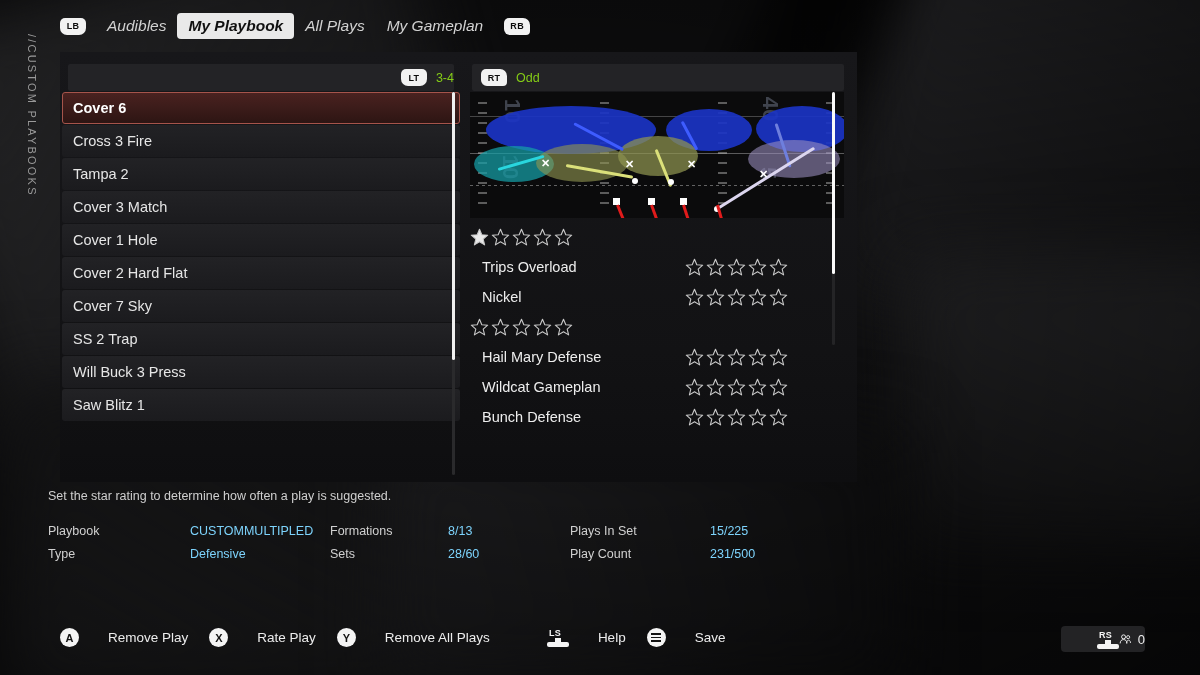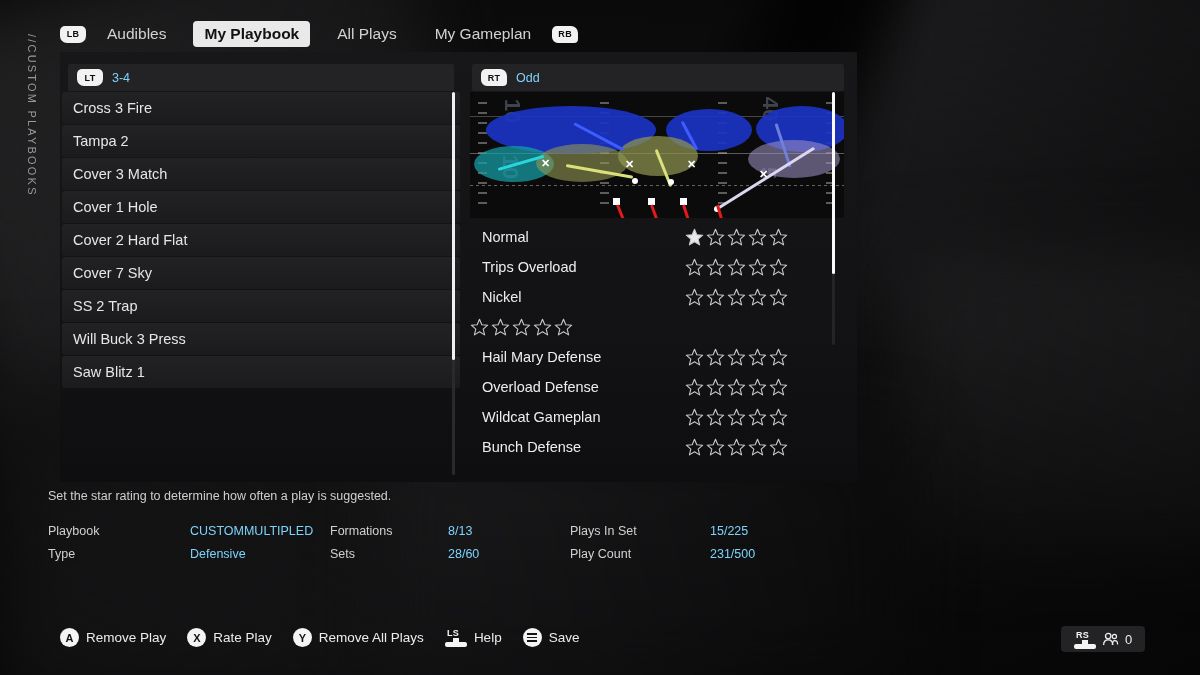--- a/index.html
+++ b/index.html
@@ -27,21 +27,21 @@
             background:linear-gradient(75deg,#1c1c1e 0%,#0d0d0e 100%); }
   #bg .streak { position:absolute; left:700px; top:-120px; width:120px; height:560px;
             background:linear-gradient(180deg,rgba(0,0,0,.85),rgba(0,0,0,.25));
             transform:rotate(24deg); filter:blur(24px); }
   #bg .vig { position:absolute; inset:0;
             background:radial-gradient(ellipse at 48% 45%, rgba(0,0,0,0) 30%, rgba(0,0,0,.55) 100%); }
 
   #root { position:relative; width:1200px; height:675px; }
 
   
-  .topbar { position:absolute; left:0; top:8px; width:1200px; height:52px;
+  .topbar { position:absolute; left:0; top:0; width:1200px; height:52px;
             display:flex; align-items:center; gap:0px; padding-left:60px;text-align:center; }
   .bumper { display:inline-flex; align-items:center; justify-content:center;
             min-width:26px; height:17px; padding:0 5px; background:#f2f2f2; color:#0c0c0c;
             font-size:9px; font-weight:bold; letter-spacing:.3px;
             border-radius:5px 5px 7px 7px; }
   .bumper.rt { border-radius:5px 7px 4px 6px; }
   .toptab { font-size:15.5px; color:#d2d2d2; padding:4px 11px; border-radius:4px;
             white-space:nowrap; }
   .toptab.active { background:#e9e9e9; color:#111; font-weight:bold; }
   .topbar .sp { width:10px; }
@@ -49,23 +49,23 @@
   
   .panel { position:absolute; left:60px; top:52px; width:797px; height:430px;
            background:#151517; }
   .panel-fade { position:absolute; left:0; top:0; width:100%; height:100%;
            background:linear-gradient(180deg,#17171a 0%,#121214 70%,#0e0e10 100%); }
 
   
   .cathead { position:absolute; top:64px; height:27px;
              background:#232326; display:flex; align-items:center; gap:9px;
              padding-left:9px; border-radius:2px; }
-  .cathead.left  { left:68px;  width:386px; }
+  .cathead.left  { left:68px;  width:386px;justify-content:flex-end; }
   .cathead.right { left:472px; width:372px; }
-  .cathead .lbl { font-size:12.5px; color:#7dd3fc; }
+  .cathead .lbl { font-size:12.5px; color:#84cc16; }
 
   
   .playlist { position:absolute; left:62px; top:92px; width:398px; height:383px;
               overflow:hidden; }
   .play-row { position:relative; height:32px; margin-bottom:1px;
               display:flex; align-items:center; padding-left:11px;
               background:linear-gradient(180deg,#222225 0%,#1b1b1e 100%);
               border-radius:3px; font-size:14.5px; color:#e6e6e6; }
   .play-row.selected {
               background:linear-gradient(180deg,#4a2220 0%,#2d1513 100%);
@@ -114,22 +114,22 @@
   .stats .k { color:#d0d0d0; }
   .stats .v { color:#7dd3fc; }
 
   
   .actionbar { position:absolute; left:60px; top:628px; display:flex;
                align-items:center; gap:8px; }
   .act { display:flex; align-items:center; gap:7px; margin-right:13px; }
   .abtn { width:19px; height:19px; border-radius:50%; background:#f4f4f4; color:#121212;
           font-size:11px; font-weight:bold; display:flex; align-items:center;
           justify-content:center; }
-  .act .txt { font-size:13.5px; color:#ececec; }
-  .stickicon { position:relative; width:22px; height:19px; }
+  .act .txt { font-size:13.5px; color:#ececec;margin-left:22px; }
+  .stickicon { position:relative; width:22px; height:19px;margin-left:36px; }
   .stickicon .cap { position:absolute; left:2px; top:0; font-size:9px; font-weight:bold;
           color:#f4f4f4; letter-spacing:.3px; }
   .stickicon .base { position:absolute; left:0; bottom:0; width:22px; height:5px;
           background:#f4f4f4; border-radius:2px; }
   .stickicon .stem { position:absolute; left:8px; bottom:4px; width:6px; height:5px;
           background:#f4f4f4; }
   .menuicon { width:19px; height:19px; border-radius:50%; background:#f4f4f4;
           display:flex; flex-direction:column; align-items:center; justify-content:center; gap:2px; }
   .menuicon i { display:block; width:10px; height:1.6px; background:#121212; }
 
@@ -160,21 +160,21 @@
 
 <div id="root">
 
   <div class="sidelabel">
     <span>//CUSTOM PLAYBOOKS</span>
   </div>
 
   <div class="topbar">
     <div class="bumper">LB</div>
     <div class="sp"></div>
-    <div id="tabs-host" style="display:flex;align-items:center;gap:16px;">
+    <div id="tabs-host" style="display:flex;align-items:center;gap:0;font-style:italic;">
         <div class="toptab">Audibles</div>
         <div class="toptab active">My Playbook</div>
         <div class="toptab">All Plays</div>
         <div class="toptab">My Gameplan</div>
       </div>
     <div class="sp"></div>
     <div class="bumper rt">RB</div>
   </div>
 
   <div class="panel">
@@ -184,20 +184,23 @@
   <div class="cathead left">
     <div class="bumper">LT</div>
     <div class="lbl">3-4</div>
   </div>
   <div class="cathead right">
     <div class="bumper rt">RT</div>
     <div class="lbl">Odd</div>
   </div>
 
   <div class="playlist" id="playlist-host">
+      <div class="play-row selected">
+        <span>Cover 6</span>
+      </div>
       <div class="play-row">
         <span>Cross 3 Fire</span>
       </div>
       <div class="play-row">
         <span>Tampa 2</span>
       </div>
       <div class="play-row">
         <span>Cover 3 Match</span>
       </div>
       <div class="play-row">
@@ -303,21 +306,20 @@
         <div class="dlm" style="left:210px;top:106px"></div>
         <div class="marker" style="left:144px;top:107px;width:6px;height:6px;border-radius:50%"></div>
         <div class="blitz" style="left:146px;top:113px;height:22px;transform:rotate(-22deg)"></div>
         <div class="blitz" style="left:180px;top:113px;height:22px;transform:rotate(-20deg)"></div>
         <div class="blitz" style="left:212px;top:113px;height:22px;transform:rotate(-18deg)"></div>
         <div class="blitz" style="left:246px;top:113px;height:20px;transform:rotate(-16deg)"></div>
       </div>
 
     <div class="ratings" id="ratings-host">
         <div class="rate-row">
-          <div class="rate-name">Normal</div>
           <div class="stars">
             <svg class="star" viewBox="0 0 19 19">
               <polygon points="9.5,1.2 11.8,6.7 17.7,7.2 13.2,11.1 14.6,16.9 9.5,13.8 4.4,16.9 5.8,11.1 1.3,7.2 7.2,6.7" fill="#e9e9e9" stroke="#c9c9c9" stroke-width="1.1" stroke-linejoin="round"></polygon>
             </svg>
             <svg class="star" viewBox="0 0 19 19">
               <polygon points="9.5,1.2 11.8,6.7 17.7,7.2 13.2,11.1 14.6,16.9 9.5,13.8 4.4,16.9 5.8,11.1 1.3,7.2 7.2,6.7" fill="none" stroke="#c9c9c9" stroke-width="1.1" stroke-linejoin="round"></polygon>
             </svg>
             <svg class="star" viewBox="0 0 19 19">
               <polygon points="9.5,1.2 11.8,6.7 17.7,7.2 13.2,11.1 14.6,16.9 9.5,13.8 4.4,16.9 5.8,11.1 1.3,7.2 7.2,6.7" fill="none" stroke="#c9c9c9" stroke-width="1.1" stroke-linejoin="round"></polygon>
             </svg>
@@ -383,40 +385,20 @@
             <svg class="star" viewBox="0 0 19 19">
               <polygon points="9.5,1.2 11.8,6.7 17.7,7.2 13.2,11.1 14.6,16.9 9.5,13.8 4.4,16.9 5.8,11.1 1.3,7.2 7.2,6.7" fill="none" stroke="#c9c9c9" stroke-width="1.1" stroke-linejoin="round"></polygon>
             </svg>
             <svg class="star" viewBox="0 0 19 19">
               <polygon points="9.5,1.2 11.8,6.7 17.7,7.2 13.2,11.1 14.6,16.9 9.5,13.8 4.4,16.9 5.8,11.1 1.3,7.2 7.2,6.7" fill="none" stroke="#c9c9c9" stroke-width="1.1" stroke-linejoin="round"></polygon>
             </svg>
           </div>
         </div>
         <div class="rate-row">
           <div class="rate-name">Hail Mary Defense</div>
-          <div class="stars">
-            <svg class="star" viewBox="0 0 19 19">
-              <polygon points="9.5,1.2 11.8,6.7 17.7,7.2 13.2,11.1 14.6,16.9 9.5,13.8 4.4,16.9 5.8,11.1 1.3,7.2 7.2,6.7" fill="none" stroke="#c9c9c9" stroke-width="1.1" stroke-linejoin="round"></polygon>
-            </svg>
-            <svg class="star" viewBox="0 0 19 19">
-              <polygon points="9.5,1.2 11.8,6.7 17.7,7.2 13.2,11.1 14.6,16.9 9.5,13.8 4.4,16.9 5.8,11.1 1.3,7.2 7.2,6.7" fill="none" stroke="#c9c9c9" stroke-width="1.1" stroke-linejoin="round"></polygon>
-            </svg>
-            <svg class="star" viewBox="0 0 19 19">
-              <polygon points="9.5,1.2 11.8,6.7 17.7,7.2 13.2,11.1 14.6,16.9 9.5,13.8 4.4,16.9 5.8,11.1 1.3,7.2 7.2,6.7" fill="none" stroke="#c9c9c9" stroke-width="1.1" stroke-linejoin="round"></polygon>
-            </svg>
-            <svg class="star" viewBox="0 0 19 19">
-              <polygon points="9.5,1.2 11.8,6.7 17.7,7.2 13.2,11.1 14.6,16.9 9.5,13.8 4.4,16.9 5.8,11.1 1.3,7.2 7.2,6.7" fill="none" stroke="#c9c9c9" stroke-width="1.1" stroke-linejoin="round"></polygon>
-            </svg>
-            <svg class="star" viewBox="0 0 19 19">
-              <polygon points="9.5,1.2 11.8,6.7 17.7,7.2 13.2,11.1 14.6,16.9 9.5,13.8 4.4,16.9 5.8,11.1 1.3,7.2 7.2,6.7" fill="none" stroke="#c9c9c9" stroke-width="1.1" stroke-linejoin="round"></polygon>
-            </svg>
-          </div>
-        </div>
-        <div class="rate-row">
-          <div class="rate-name">Overload Defense</div>
           <div class="stars">
             <svg class="star" viewBox="0 0 19 19">
               <polygon points="9.5,1.2 11.8,6.7 17.7,7.2 13.2,11.1 14.6,16.9 9.5,13.8 4.4,16.9 5.8,11.1 1.3,7.2 7.2,6.7" fill="none" stroke="#c9c9c9" stroke-width="1.1" stroke-linejoin="round"></polygon>
             </svg>
             <svg class="star" viewBox="0 0 19 19">
               <polygon points="9.5,1.2 11.8,6.7 17.7,7.2 13.2,11.1 14.6,16.9 9.5,13.8 4.4,16.9 5.8,11.1 1.3,7.2 7.2,6.7" fill="none" stroke="#c9c9c9" stroke-width="1.1" stroke-linejoin="round"></polygon>
             </svg>
             <svg class="star" viewBox="0 0 19 19">
               <polygon points="9.5,1.2 11.8,6.7 17.7,7.2 13.2,11.1 14.6,16.9 9.5,13.8 4.4,16.9 5.8,11.1 1.3,7.2 7.2,6.7" fill="none" stroke="#c9c9c9" stroke-width="1.1" stroke-linejoin="round"></polygon>
             </svg>

